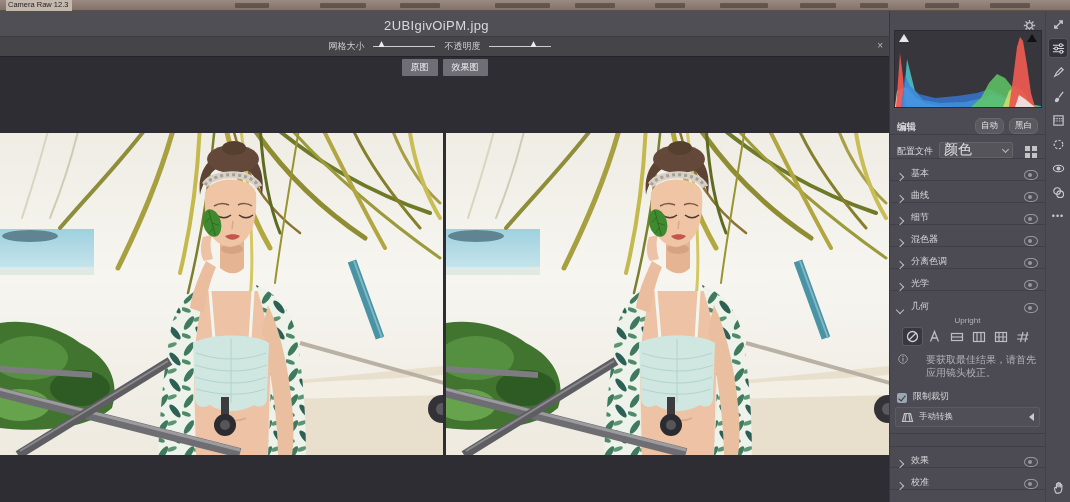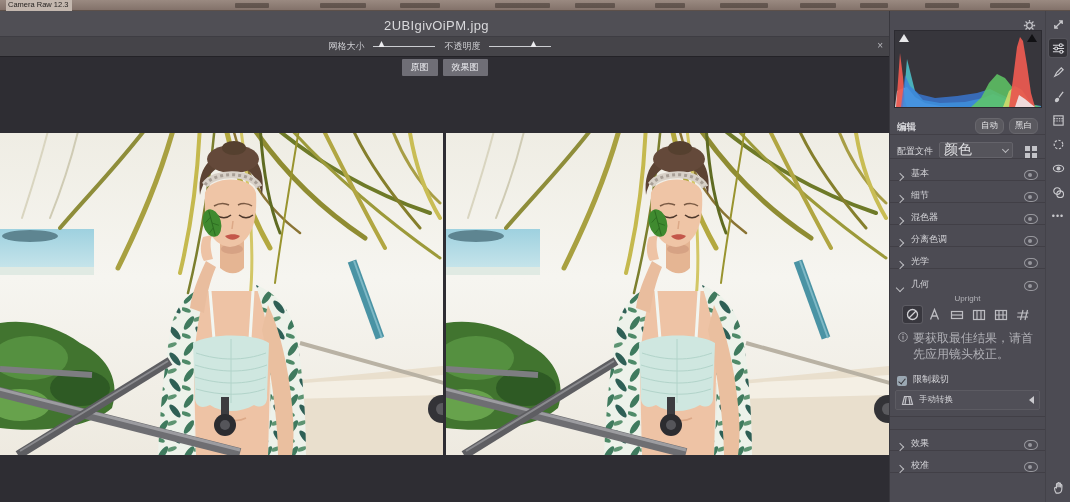--- a/index.html
+++ b/index.html
@@ -72,21 +72,21 @@
           transform:rotate(45deg);margin-right:8px;margin-top:-3px}
   .eye{width:12px;height:8px;border:1px solid #97979d;border-radius:50% / 60%;position:relative;cursor:pointer}
   .eye::after{content:"";position:absolute;left:3px;top:1.5px;width:4px;height:4px;border-radius:50%;background:#97979d}
   .geo-block{border-bottom:1px solid #413f46}
   .geo-head{height:22px;border-bottom:none}
   .upright-lab{text-align:center;font-size:8px;color:#b3b3b8;margin:3px 16px 3px}
   .up-icons{display:flex;justify-content:center;gap:3px;padding-bottom:6px}
   .up-btn{width:19px;height:17px;display:flex;align-items:center;justify-content:center;
           border-radius:2px;cursor:pointer}
   .up-btn.sel{background:#38373e;outline:1px solid #5c5b62}
-  .geo-info{display:flex;gap:5px;padding:2px 8px 7px;color:#b0b0b6;font-size:12px;line-height:1.3}
+  .geo-info{display:flex;gap:18px;padding:2px 8px 7px;color:#b0b0b6;font-size:10px;line-height:1.3}
   .constrain-row{height:17px;border-bottom:none;padding-top:2px}
   .cb{width:10px;height:10px;background:#9aa7b2;border-radius:2px;position:relative;margin-right:6px;cursor:pointer}
   .cb::after{content:"";position:absolute;left:2.5px;top:0.5px;width:3px;height:6px;
              border-right:1.6px solid #35343a;border-bottom:1.6px solid #35343a;transform:rotate(40deg)}
   .manual-row{height:18px;margin:4px 5px 6px;border:1px solid #5c5b62;border-radius:2px;
               background:#504f57;display:flex;align-items:center;padding:0 5px;cursor:pointer}
   .manual-row .lab{margin-left:5px;font-size:8.5px}
   .tri-left{width:0;height:0;border-top:4px solid transparent;border-bottom:4px solid transparent;
             border-right:5px solid #c9c9cd}
   .sec.topline{border-top:1px solid #413f46;margin-top:12px}
@@ -313,20 +313,26 @@
         </div>
 
         <div class="prow sec">
           <span class="chev-r"></span>
           <span>基本</span>
           <span class="sp"></span>
             <span class="eye"></span>
         </div>
         <div class="prow sec">
           <span class="chev-r"></span>
+          <span>曲线</span>
+          <span class="sp"></span>
+            <span class="eye"></span>
+        </div>
+        <div class="prow sec">
+          <span class="chev-r"></span>
           <span>细节</span>
           <span class="sp"></span>
             <span class="eye"></span>
         </div>
         <div class="prow sec">
           <span class="chev-r"></span>
           <span>混色器</span>
           <span class="sp"></span>
             <span class="eye"></span>
         </div>

